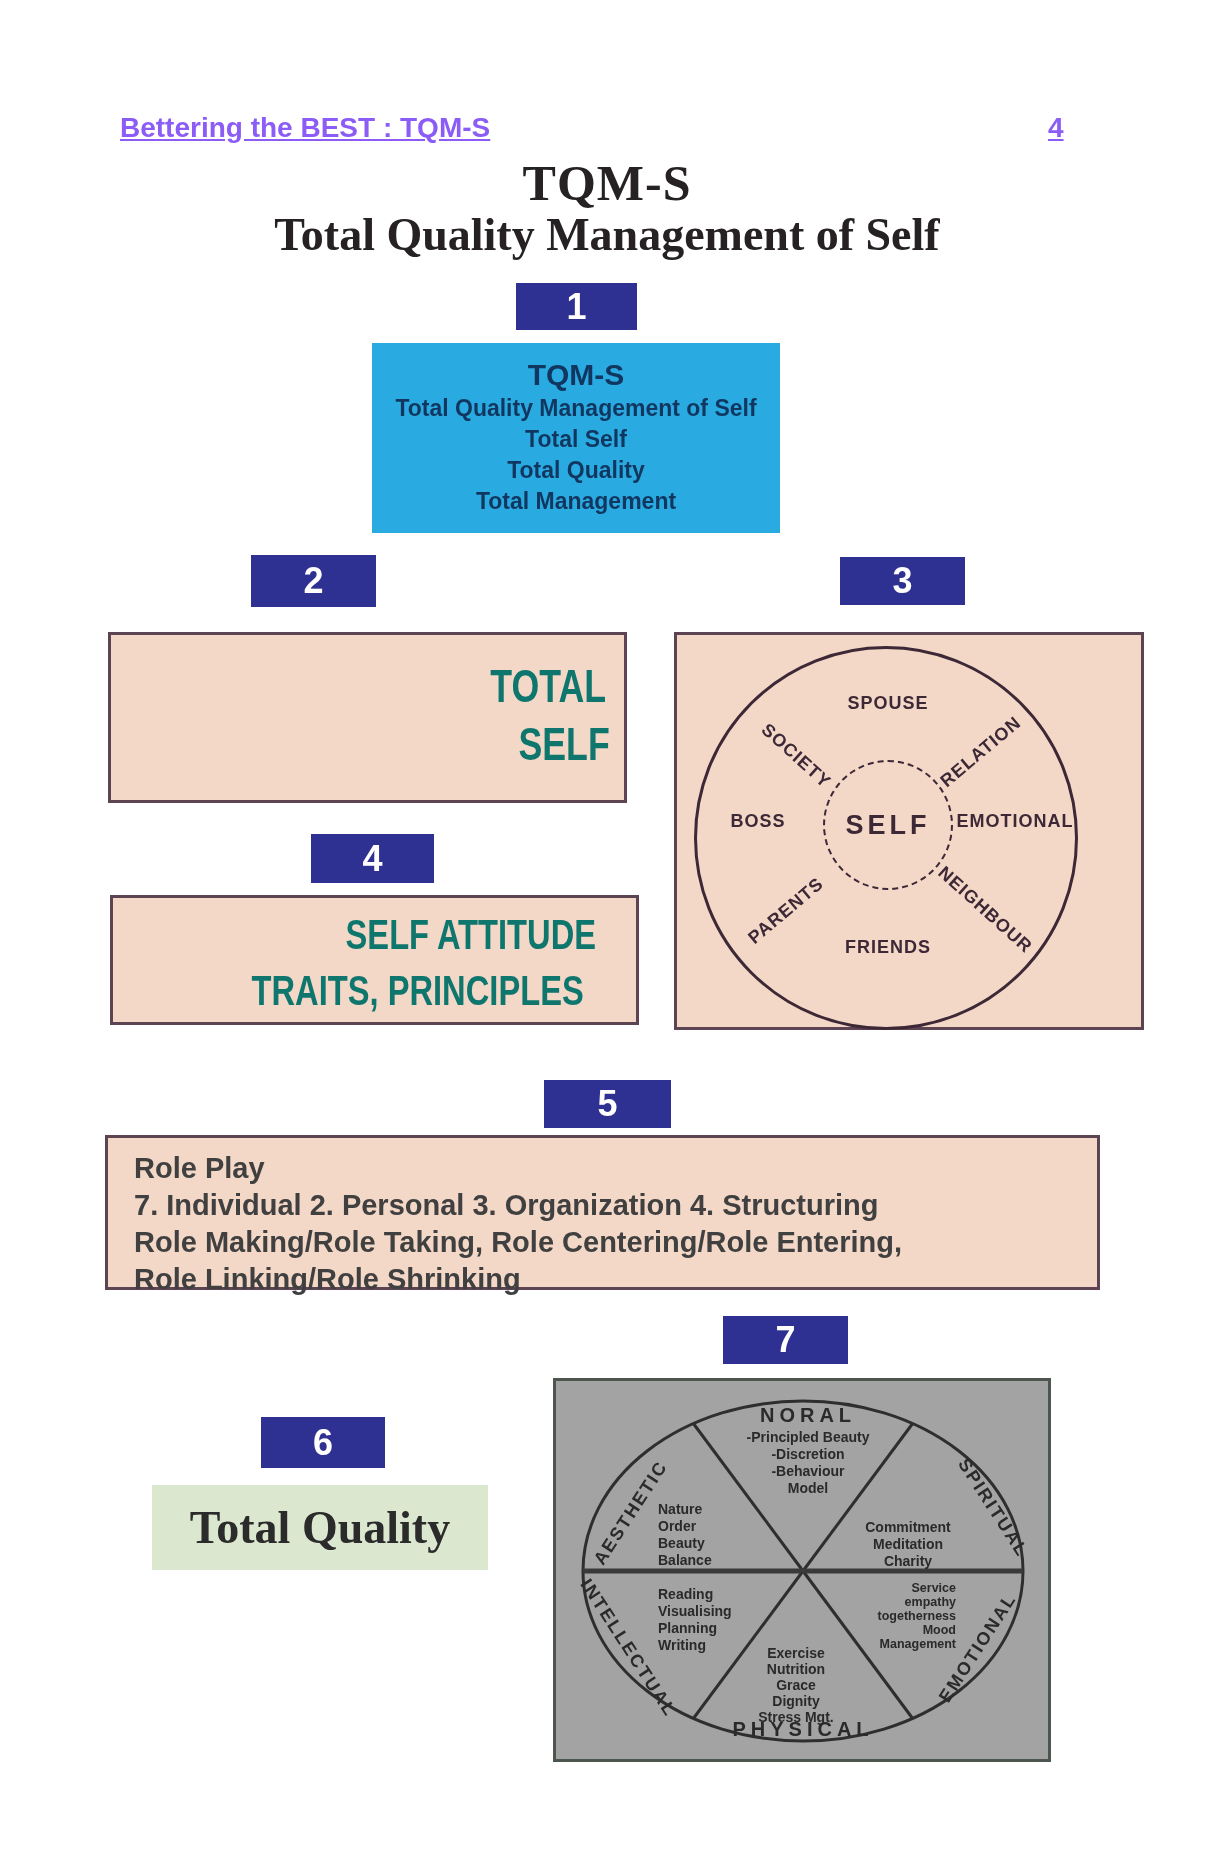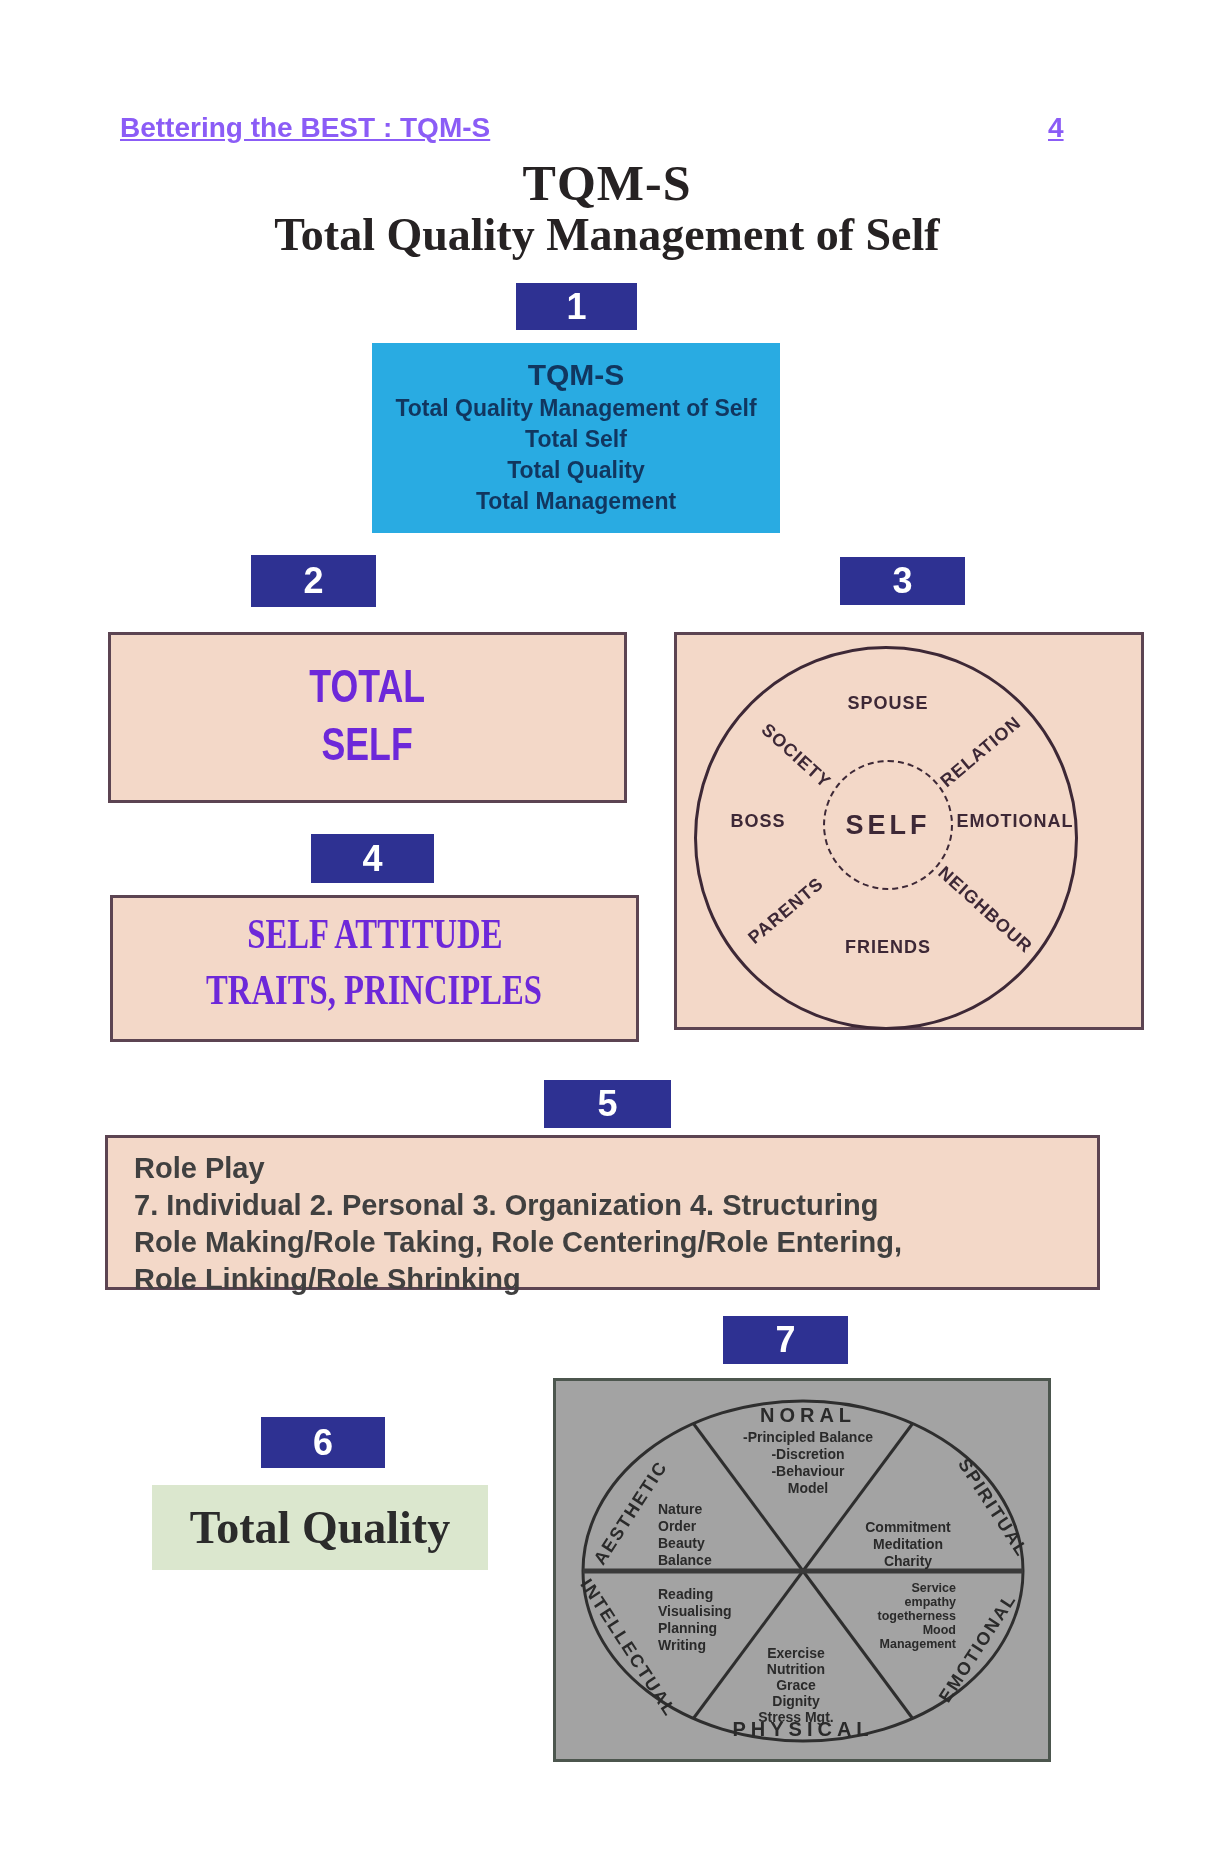--- a/index.html
+++ b/index.html
@@ -22,22 +22,22 @@
   .b6{left:261px;top:1417px;width:124px;height:51px;line-height:51px;}
   .b7{left:723px;top:1316px;width:125px;height:48px;line-height:48px;}
   
   .box1{left:372px;top:343px;width:408px;height:190px;background:#29abe2;text-align:center;
         color:#11365f;padding-top:14px;box-sizing:border-box;}
   .box1 .h{font-size:30px;font-weight:bold;line-height:36px;}
   .box1 .l{font-size:23px;font-weight:bold;line-height:31px;}
   
   .pink{background:#f3d8c8;border:3px solid #5c4452;box-sizing:border-box;}
   .box2{left:108px;top:632px;width:519px;height:171px;text-align:center;padding-top:22px;}
-  .box4{left:110px;top:895px;width:529px;height:147px;text-align:center;padding-top:8px;font-family:Liberation Serif, serif;}
-  .cond{display:block;font-weight:bold;color:#6d28d9;}
+  .box4{left:110px;top:895px;width:529px;height:130px;text-align:center;padding-top:8px;}
+  .cond{display:block;font-weight:bold;color:#0f766e;text-align:right;}
   .cond span{display:inline-block;transform:scaleX(0.76);transform-origin:50% 50%;white-space:nowrap;}
   .box2 .cond{font-size:47px;line-height:58px;}
   .box4 .cond{font-size:43px;line-height:56px;}
   
   .box3{left:674px;top:632px;width:470px;height:398px;}
   .outer-circle{left:17px;top:11px;width:384px;height:384px;border:3px solid #3d2836;
                 border-radius:50%;box-sizing:border-box;}
   .inner-circle{left:146px;top:125px;width:130px;height:130px;border:2px dashed #3d2836;
                 border-radius:50%;box-sizing:border-box;}
   .c-lab{transform:translate(-50%,-50%);font-weight:bold;font-size:18px;letter-spacing:1px;
@@ -135,21 +135,21 @@
     </svg>
 
     <div class="abs p-lab p-name" style="left:252px;top:34px;">NORAL</div>
     <div class="abs p-lab p-name-s rot-n" style="left:75px;top:132px;">AESTHETIC</div>
     <div class="abs p-lab p-name-s rot-p" style="left:437px;top:127px;">SPIRITUAL</div>
     <div class="abs p-lab p-name-s rot-p" style="left:72px;top:267px;">INTELLECTUAL</div>
     <div class="abs p-lab p-name-s rot-n" style="left:422px;top:267px;">EMOTIONAL</div>
     <div class="abs p-lab p-name" style="left:247px;top:348px;">PHYSICAL</div>
 
     <div class="abs p-items ctr" style="left:252px;top:48px;">
-      <div>-Principled Balance</div>
+      <div>-Principled Beauty</div>
       <div>-Discretion</div>
       <div>-Behaviour</div>
       <div>Model</div>
     </div>
     <div class="abs p-items" style="left:102px;top:120px;">
       <div>Nature</div>
       <div>Order</div>
       <div>Beauty</div>
       <div>Balance</div>
     </div>

